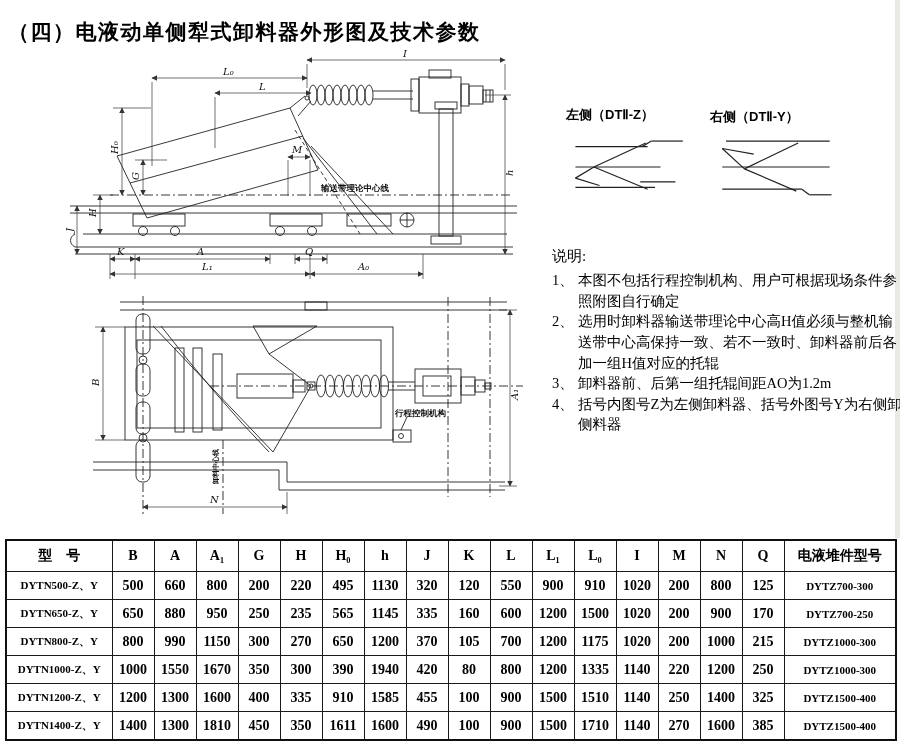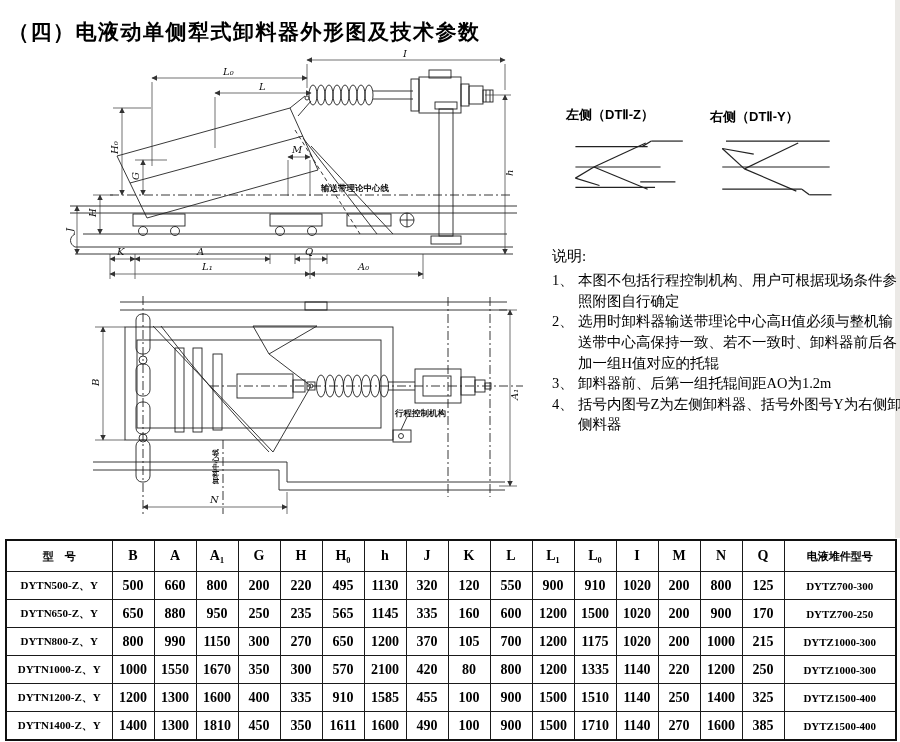--- a/index.html
+++ b/index.html
@@ -29,21 +29,21 @@
   .nn{flex:0 0 26px}
   .nt{flex:1}
 
   
   .ptable{position:absolute;left:5px;top:539px;width:890px;border-collapse:collapse;
           table-layout:fixed;border:2px solid #111}
   .ptable th,.ptable td{border:1px solid #1a1a1a;text-align:center;vertical-align:middle;
           padding:0;height:27px;font-family:"Liberation Serif","DejaVu Sans",serif;
           font-weight:bold;font-size:14px;white-space:nowrap;overflow:hidden}
   .ptable thead th{height:30px;font-size:14px}
-  .ptable thead th:first-child,.ptable thead th:last-child{font-size:11px}
+  .ptable thead th:first-child,.ptable thead th:last-child{font-size:14px}
   .ptable td.model,.ptable td.pusher{font-size:11px}
   col.c-model{width:106px} col.c-val{width:42px} col.c-pusher{width:112px}
 </style>
 </head>
 <body>
 
 <div class="title">（四）电液动单侧犁式卸料器外形图及技术参数</div>
 <div class="scan-edge"></div>
 
 <svg style="left:55px;top:48px" width="490" height="255" viewBox="0 0 490 255">
@@ -385,22 +385,22 @@
         <td class="">215</td>
         <td class="pusher">DYTZ1000-300</td>
       </tr>
       <tr>
         <td class="model">DYTN1000-Z、Y</td>
         <td class="">1000</td>
         <td class="">1550</td>
         <td class="">1670</td>
         <td class="">350</td>
         <td class="">300</td>
-        <td class="">570</td>
-        <td class="">2100</td>
+        <td class="">390</td>
+        <td class="">1940</td>
         <td class="">420</td>
         <td class="">80</td>
         <td class="">800</td>
         <td class="">1200</td>
         <td class="">1335</td>
         <td class="">1140</td>
         <td class="">220</td>
         <td class="">1200</td>
         <td class="">250</td>
         <td class="pusher">DYTZ1000-300</td>

